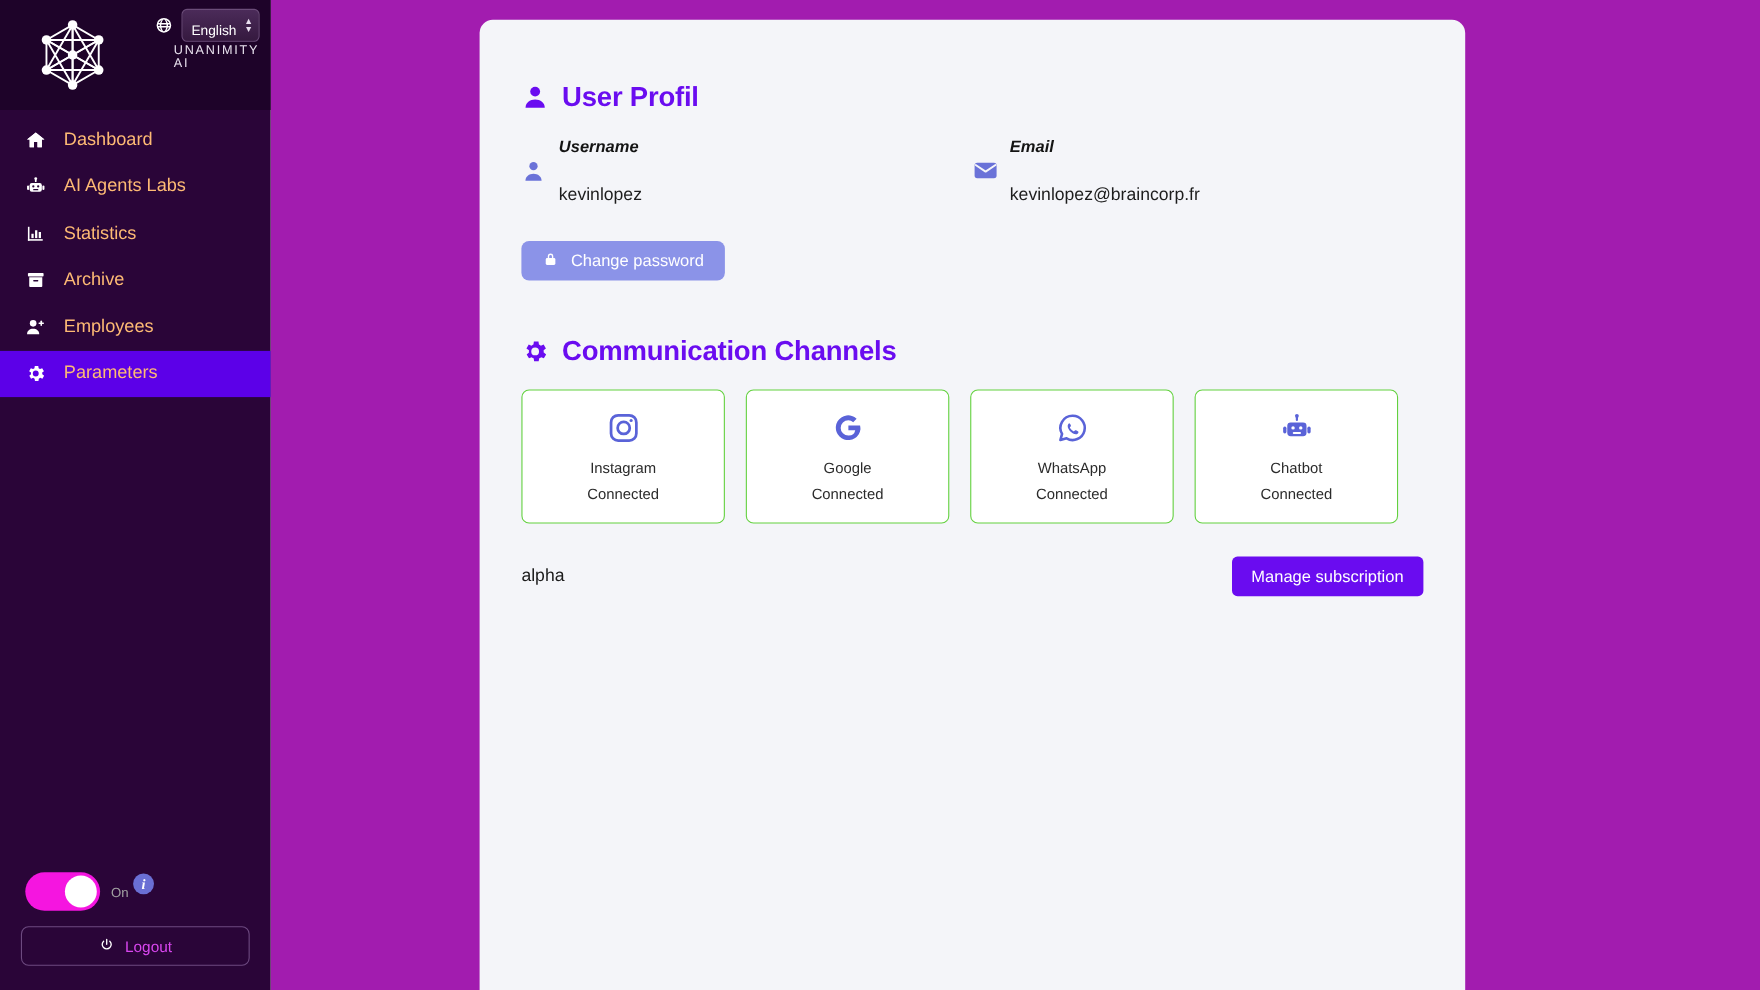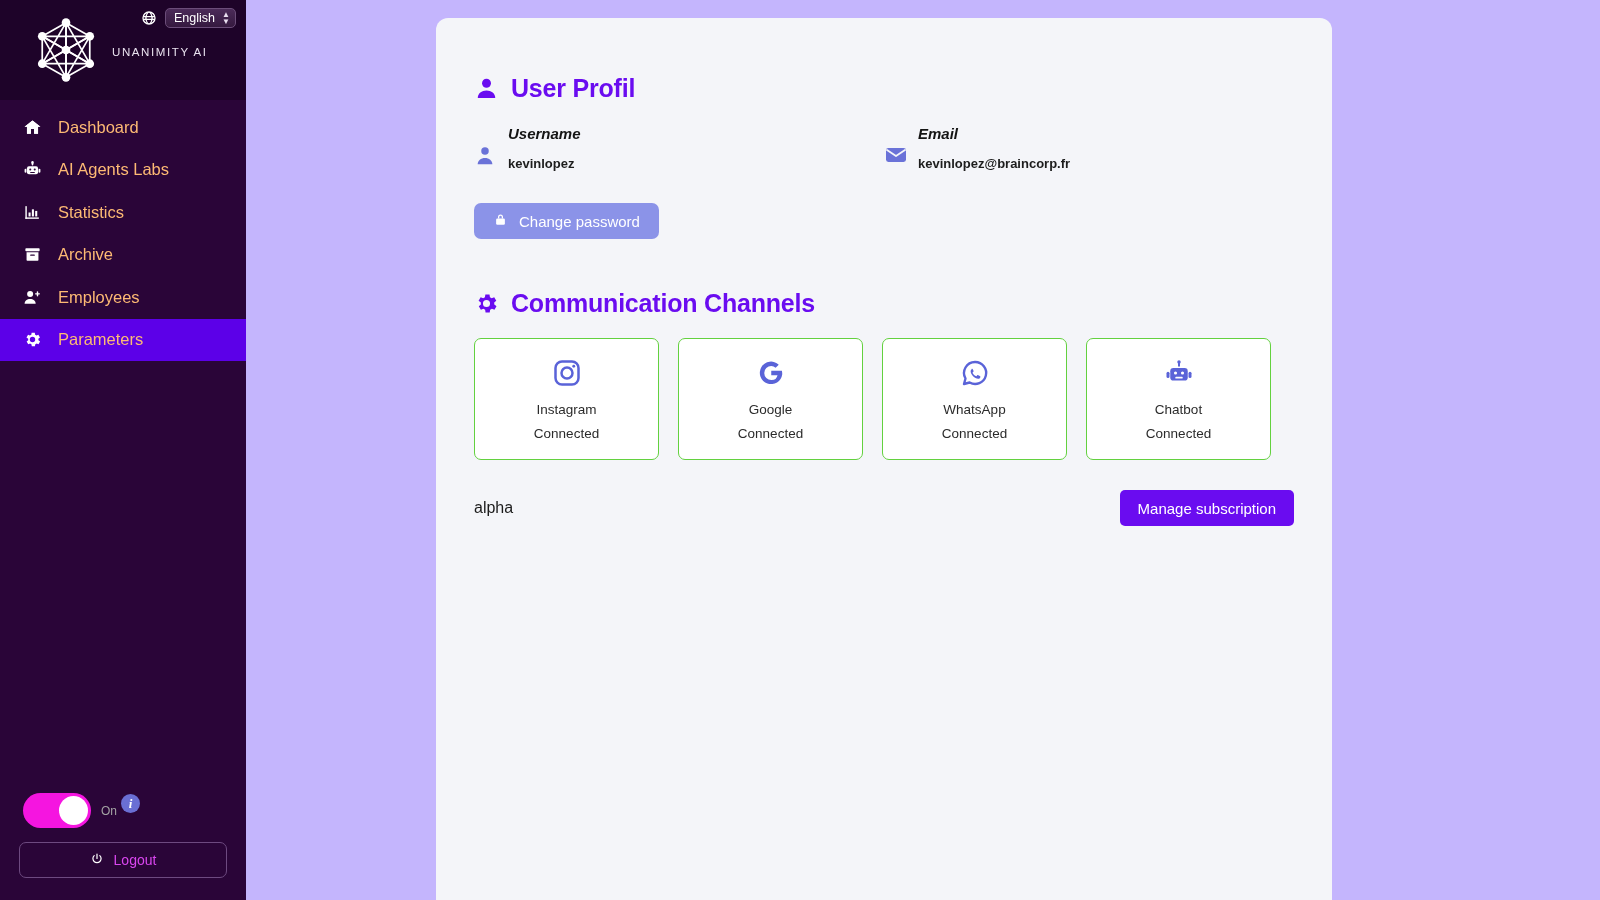--- a/index.html
+++ b/index.html
@@ -30,38 +30,39 @@
   .lang-select {
     background: linear-gradient(#4b2b59, #35193f);
     border: 1px solid #6b4d79;
     border-radius: 5px;
     color: #ffffff;
     font-family: "Liberation Sans", sans-serif;
     font-size: 12.5px;
     padding: 2px 20px 2px 8px;
     position: relative;
     display: flex; align-items: flex-end;
-    height: 20px;
+    height: 30px;
     cursor: pointer;
   }
   .lang-select .stepper {
     position: absolute; right: 5px; top: 50%;
     transform: translateY(-50%);
     font-size: 8px; line-height: 7px; color: #e9dff0;
     display: flex; flex-direction: column; align-items: center;
   }
   .logo-wrap {
     position: absolute; left: 30px; top: 14px;
     display: flex; align-items: center; gap: 10px;
   }
   .logo-mark { width: 72px; height: 72px; display: block; }
   .logo-text {
     color: #e8e1ee; font-size: 11.5px; letter-spacing: 1.6px;
     font-family: "Liberation Sans", sans-serif;
     margin-top: 4px;
+    margin-left: 46px;
   }
 
   .nav { padding-top: 6px; }
   .nav-item {
     display: flex; align-items: center; gap: 16px;
     height: 42.5px; padding-left: 22px;
     color: #fdba74; font-size: 16.5px;
     cursor: pointer;
   }
   .nav-item.active { background: #5c00e8; }
@@ -98,21 +99,21 @@
   .logout-btn {
     width: 100%; height: 36px; border-radius: 7px;
     border: 1px solid #6d4a80; background: transparent;
     color: #d946ef; font-size: 14px;
     display: flex; align-items: center; justify-content: center; gap: 10px;
     cursor: pointer; font-family: "Liberation Sans", sans-serif;
   }
 
   
   .main {
-    flex: 1; height: 900px; background: #c4b5fd;
+    flex: 1; height: 900px; background: #a21caf;
     padding: 18px 0 0 190px; overflow: hidden;
   }
   .panel {
     width: 896px; min-height: 900px;
     background: #f4f5f9;
     border-radius: 12px 12px 0 0;
     padding: 56px 38px 0 38px;
   }
 
   .sec-title {
@@ -123,21 +124,21 @@
   .sec-title .t-ico { width: 25px; height: 25px; display:block; }
 
   .profile-grid {
     display: flex; margin-top: 22px;
   }
   .pf-col { display: flex; gap: 0; width: 437px; }
   .pf-ico { width: 26px; height: 42px; flex: 0 0 26px;
             display: flex; align-items: flex-end; }
   .pf-body { padding-left: 8px; }
   .pf-label { font-size: 15px; font-weight: bold; color: #141414; font-style: italic; }
-  .pf-value { font-size: 13px; color: #1d1d1d; margin-top: 14px; font-weight: bold; }
+  .pf-value { font-size: 16px; color: #1d1d1d; margin-top: 27px; }
 
   .btn {
     border: none; cursor: pointer;
     font-family: "Liberation Sans", sans-serif;
     display: inline-flex; align-items: center; justify-content: center;
   }
   .change-pw {
     margin-top: 32px;
     background: #8b93e8; color: #ffffff;
     font-size: 15px; border-radius: 7px;

